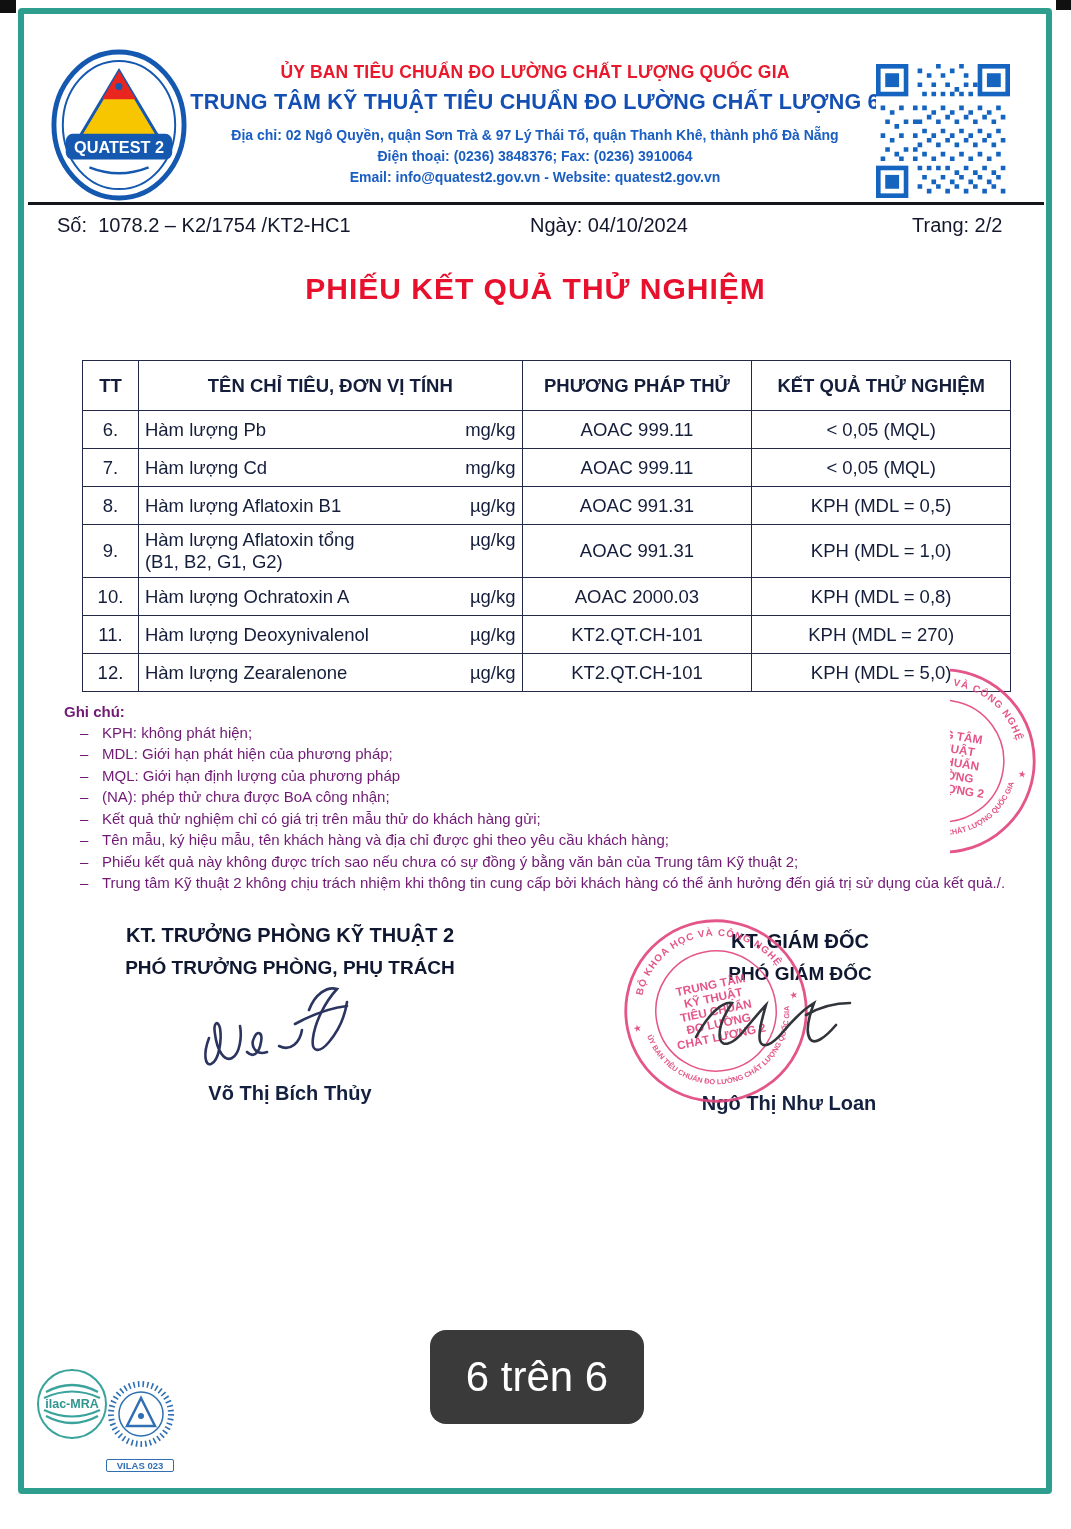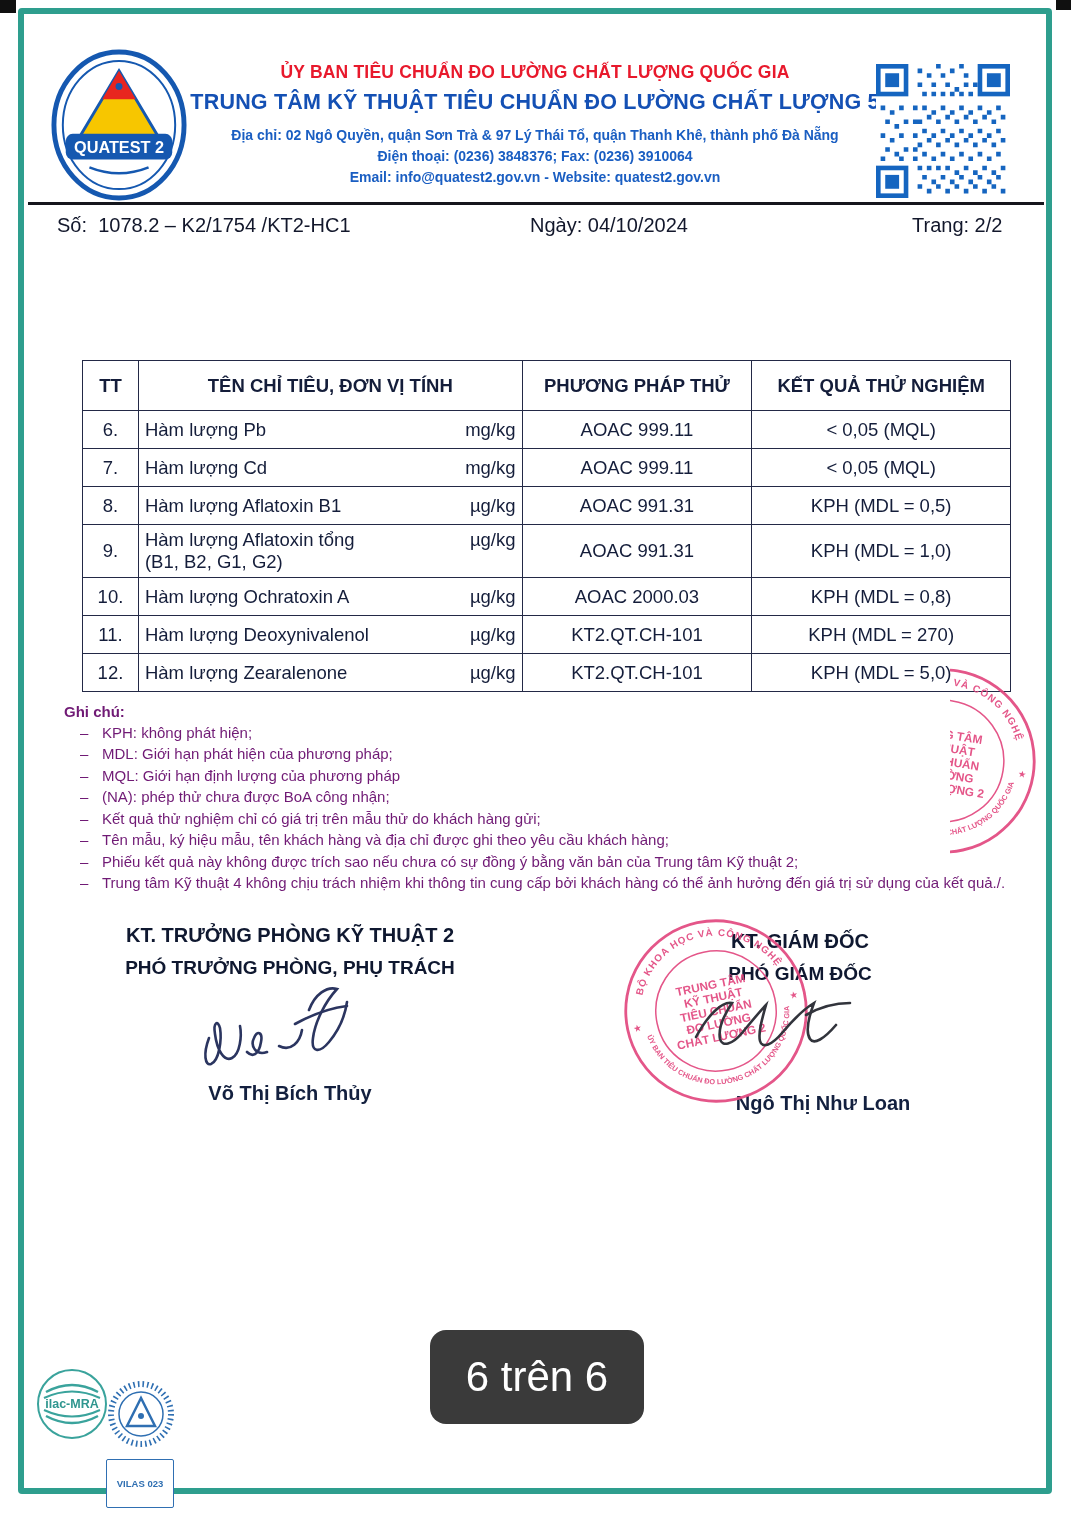--- a/index.html
+++ b/index.html
@@ -56,35 +56,35 @@
 
   
   .sig-titles-left{position:absolute;left:90px;top:892px;width:400px;text-align:center;color:#0f1830;}
   .sig-titles-right{position:absolute;left:630px;top:898px;width:340px;text-align:center;color:#0f1830;}
   .sig-t1{font-weight:bold;font-size:20px;margin-top:32px;}
   .sig-t2{font-weight:bold;font-size:19px;margin-top:10px;}
   .sig-svg-left{position:absolute;left:195px;top:980px;width:160px;height:94px;}
   .sig-svg-right{position:absolute;left:688px;top:973px;width:168px;height:96px;z-index:4;}
   .sig-name-left{position:absolute;left:90px;top:1082px;width:400px;text-align:center;
                  font-weight:bold;font-size:20px;color:#13203f;}
-  .sig-name-right{position:absolute;left:658px;top:1092px;width:330px;text-align:center;
+  .sig-name-right{position:absolute;left:624px;top:1092px;width:330px;text-align:center;
                   font-weight:bold;font-size:20px;color:#13203f;}
 
   
   .stamp{color:#e2487f;opacity:.92;}
   .stamp-main{position:absolute;left:622px;top:917px;width:188px;height:188px;transform:rotate(-12deg);z-index:3;}
   .edge-stamp-clip{position:absolute;left:950px;top:666px;width:88px;height:200px;overflow:hidden;}
   .edge-stamp-clip svg{width:190px;height:190px;margin-left:-102px;transform:rotate(9deg);}
 
   
   .ilac{position:absolute;left:36px;top:1368px;width:72px;height:72px;}
   .vilas{position:absolute;left:102px;top:1376px;width:78px;height:82px;}
   .vilas-badge{position:absolute;left:106px;top:1459px;width:68px;text-align:center;
                border:1.5px solid #2f6fb2;color:#2f6fb2;font-size:9.5px;font-weight:bold;
-               padding:18px 0;border-radius:2px;background:#fff;}
+               padding:0 0;border-radius:2px;background:#fff;}
   .form-code{position:absolute;left:560px;top:1428px;width:450px;text-align:right;
              font-size:17px;color:#15161d;}
   .form-code .b{font-weight:bold;}
 
   
   .page-badge{position:absolute;left:430px;top:1330px;width:214px;height:94px;
               background:rgba(43,43,43,.93);border-radius:16px;display:flex;
               align-items:center;justify-content:center;color:#fff;font-size:42px;}
 </style>
 </head>
@@ -102,21 +102,21 @@
     <polygon points="70,24 120,108 20,108" fill="#f7c600" stroke="#1558b0" stroke-width="3"></polygon>
     <polygon points="70,24 87,53 53,53" fill="#e8251f"></polygon>
     <circle cx="70" cy="40" r="3.5" fill="#1558b0"></circle>
     <rect x="16" y="88" width="108" height="26" rx="7" fill="#1558b0"></rect>
     <text x="70" y="107" text-anchor="middle" fill="#ffffff" font-size="16.5" font-weight="bold">QUATEST 2</text>
     <path d="M40,122 q30,12 60,0" fill="none" stroke="#1558b0" stroke-width="2.5"></path>
   </svg>
 
   <div class="head-text">
     <div class="org-parent">ỦY BAN TIÊU CHUẨN ĐO LƯỜNG CHẤT LƯỢNG QUỐC GIA</div>
-    <div class="org-name">TRUNG TÂM KỸ THUẬT TIÊU CHUẨN ĐO LƯỜNG CHẤT LƯỢNG 5</div>
+    <div class="org-name">TRUNG TÂM KỸ THUẬT TIÊU CHUẨN ĐO LƯỜNG CHẤT LƯỢNG 6</div>
     <div class="contact first">Địa chỉ: 02 Ngô Quyền, quận Sơn Trà &amp; 97 Lý Thái Tổ, quận Thanh Khê, thành phố Đà Nẵng</div>
     <div class="contact">Điện thoại: (0236) 3848376; Fax: (0236) 3910064</div>
     <div class="contact">Email: info@quatest2.gov.vn - Website: quatest2.gov.vn</div>
   </div>
 
   <svg class="qr" viewBox="0 0 29 29">
     <rect x="0" y="0" width="29" height="29" fill="#ffffff"></rect>
     <g fill="#1565c0">
       <rect x="0" y="0" width="7" height="7"></rect>
         <rect x="1" y="1" width="5" height="5" fill="#fff"></rect>
@@ -145,20 +145,21 @@
   </svg>
 
   <div class="head-rule"></div>
 
   <div class="meta">
     <span class="num">Số:  1078.2 – K2/1754 /KT2-HC1</span>
     <span class="date">Ngày: 04/10/2024</span>
     <span class="pg">Trang: 2/2</span>
   </div>
 
+  <div class="title">PHIẾU KẾT QUẢ THỬ NGHIỆM</div>
 
   <table class="results">
     <colgroup>
         <col class="c-tt">
         <col class="c-name">
         <col class="c-method">
         <col class="c-result">
       </colgroup>
     <thead>
       <tr>
@@ -275,21 +276,21 @@
     <div class="note-item">
         <span class="dash">–</span>
         <span>Tên mẫu, ký hiệu mẫu, tên khách hàng và địa chỉ được ghi theo yêu cầu khách hàng;</span>
       </div>
     <div class="note-item">
         <span class="dash">–</span>
         <span>Phiếu kết quả này không được trích sao nếu chưa có sự đồng ý bằng văn bản của Trung tâm Kỹ thuật 2;</span>
       </div>
     <div class="note-item">
         <span class="dash">–</span>
-        <span>Trung tâm Kỹ thuật 4 không chịu trách nhiệm khi thông tin cung cấp bởi khách hàng có thể ảnh hưởng đến giá trị sử dụng của kết quả./.</span>
+        <span>Trung tâm Kỹ thuật 2 không chịu trách nhiệm khi thông tin cung cấp bởi khách hàng có thể ảnh hưởng đến giá trị sử dụng của kết quả./.</span>
       </div>
   </div>
 
   <div class="edge-stamp-clip">
     <svg class="stamp" viewBox="0 0 200 200">
       <circle cx="100" cy="100" r="96" fill="none" stroke="currentColor" stroke-width="3"></circle>
       <circle cx="100" cy="100" r="64" fill="none" stroke="currentColor" stroke-width="1.6"></circle>
       <defs>
         <path id="arcT-b" d="M 20,100 A 80,80 0 0 1 180,100"></path>
         <path id="arcB-b" d="M 22,100 A 78,78 0 0 0 178,100"></path>

